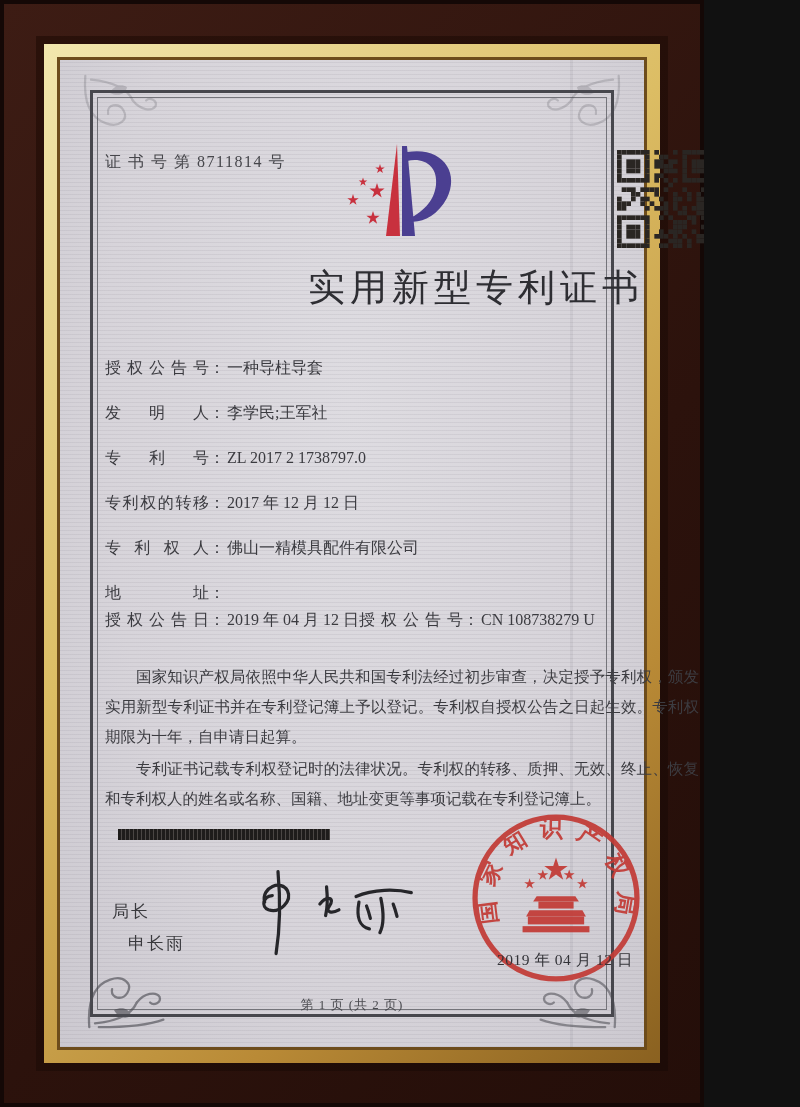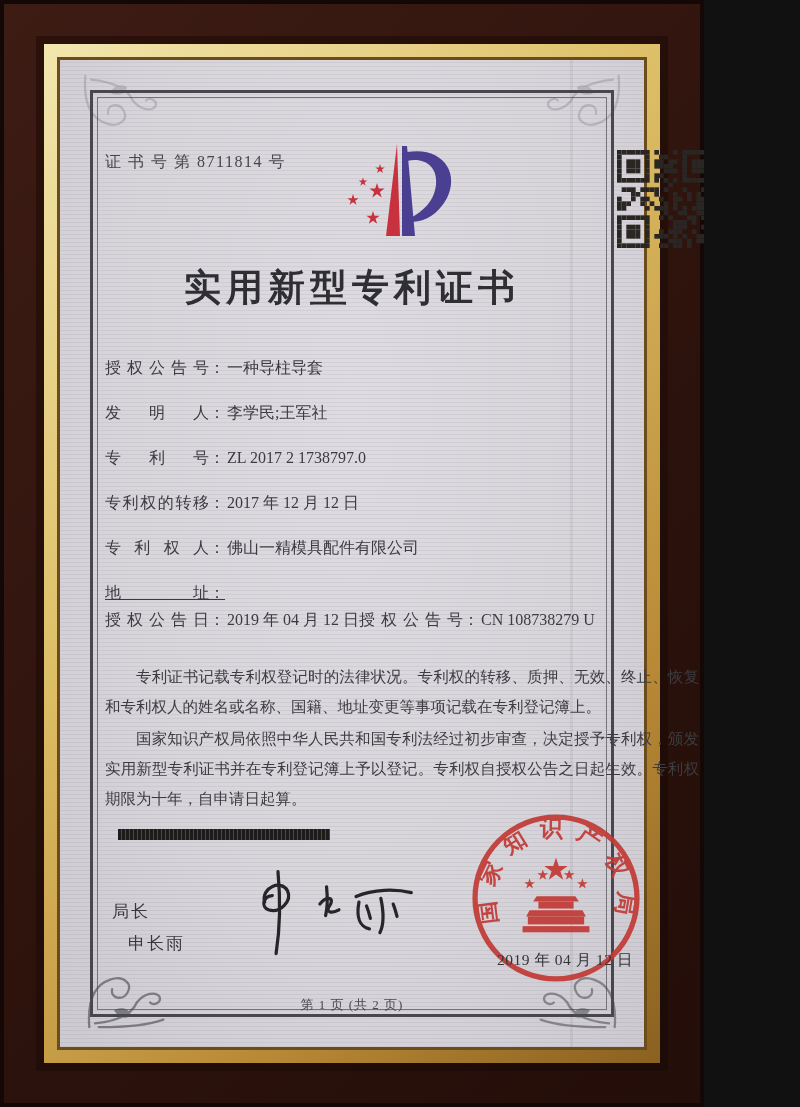--- a/index.html
+++ b/index.html
@@ -26,29 +26,29 @@
   .orn{position:absolute;width:110px;height:95px;}
   .orn svg{width:100%;height:100%;}
   .orn.tl{left:14px;top:12px;opacity:.22;transform:scaleY(-1);}
   .orn.tr{right:14px;top:12px;opacity:.22;transform:scale(-1,-1);}
   .orn.bl{left:18px;bottom:16px;opacity:.62;}
   .orn.br{right:18px;bottom:16px;opacity:.55;transform:scaleX(-1);}
   
   .cert-no{position:absolute;left:45px;top:92px;font-size:16px;letter-spacing:1.5px;color:#46464b;}
   .logo{position:absolute;left:270px;top:70px;width:140px;height:125px;}
   .qr{position:absolute;left:557px;top:90px;width:98px;height:98px;}
-  .title{position:absolute;left:0;top:203px;width:100%;text-align:center;
-         font-size:37px;font-weight:bold;letter-spacing:5px;color:#2e2e33;}
+  .title{position:absolute;left:0;top:203px;width:100%;text-align:right;
+         font-size:37px;font-weight:normal;letter-spacing:5px;color:#2e2e33;}
   
   .fields{position:absolute;left:45px;top:297px;width:596px;font-size:16px;line-height:22px;}
   .frow{display:flex;margin-bottom:23px;}
   .flab{display:inline-block;width:104px;text-align:justify;text-align-last:justify;flex:0 0 104px;}
   .fcol{flex:0 0 18px;}
   .fval{white-space:pre-wrap;}
-  .frow.addr{margin-bottom:5px;text-decoration:underline;}
+  .frow.addr{margin-bottom:5px;}
   .frow.addr .fval{width:428px;}
   .pair2{display:flex;}
   
   .paras{position:absolute;left:45px;top:602px;width:594px;font-size:15.5px;line-height:30px;
          text-align:justify;color:#3c3c41;}
   .paras p{margin:0 0 2px 0;text-indent:2em;}
   
   .barcode{position:absolute;left:58px;top:769px;width:212px;height:11px;
      background:repeating-linear-gradient(90deg,#1e1c1b 0 3px,#4a4644 3px 4px);}
   .director-title{position:absolute;left:52px;top:840px;font-size:17px;letter-spacing:2px;
@@ -389,22 +389,22 @@
           <span class="fval">2019 年 04 月 12 日</span>
         <span class="pair2">
           <span class="flab">授权公告号</span>
             <span class="fcol">：</span>
             <span class="fval">CN 108738279 U</span>
         </span>
       </div>
     </div>
 
     <div class="paras">
+      <p>国家知识产权局依照中华人民共和国专利法经过初步审查，决定授予专利权，颁发实用新型专利证书并在专利登记簿上予以登记。专利权自授权公告之日起生效。专利权期限为十年，自申请日起算。</p>
       <p>专利证书记载专利权登记时的法律状况。专利权的转移、质押、无效、终止、恢复和专利权人的姓名或名称、国籍、地址变更等事项记载在专利登记簿上。</p>
-      <p>国家知识产权局依照中华人民共和国专利法经过初步审查，决定授予专利权，颁发实用新型专利证书并在专利登记簿上予以登记。专利权自授权公告之日起生效。专利权期限为十年，自申请日起算。</p>
     </div>
 
     <div class="barcode"></div>
     <div class="director-title">局长</div>
     <div class="director-name">申长雨</div>
 
     <div class="sig">
       <svg viewBox="0 0 210 95">
         <g stroke="#26262a" stroke-width="3.4" fill="none" stroke-linecap="round" stroke-linejoin="round">
           <path d="M28,38 C24,22 46,14 52,26 C57,37 44,50 32,46 C24,43 26,32 36,31"></path>

